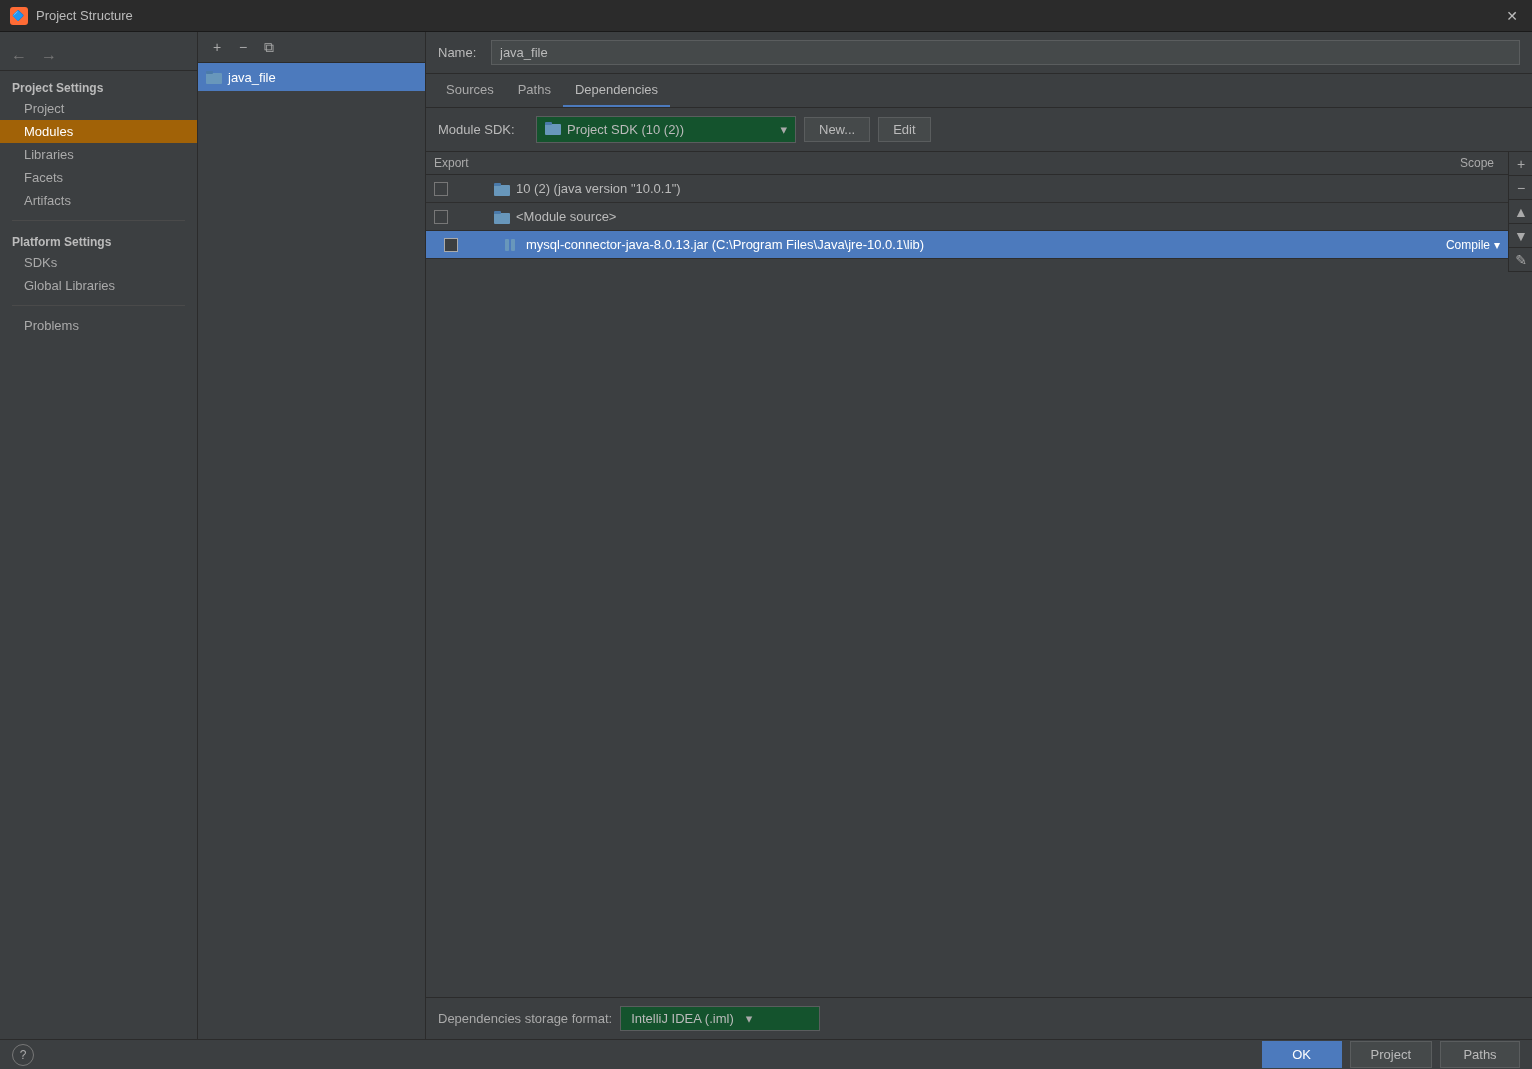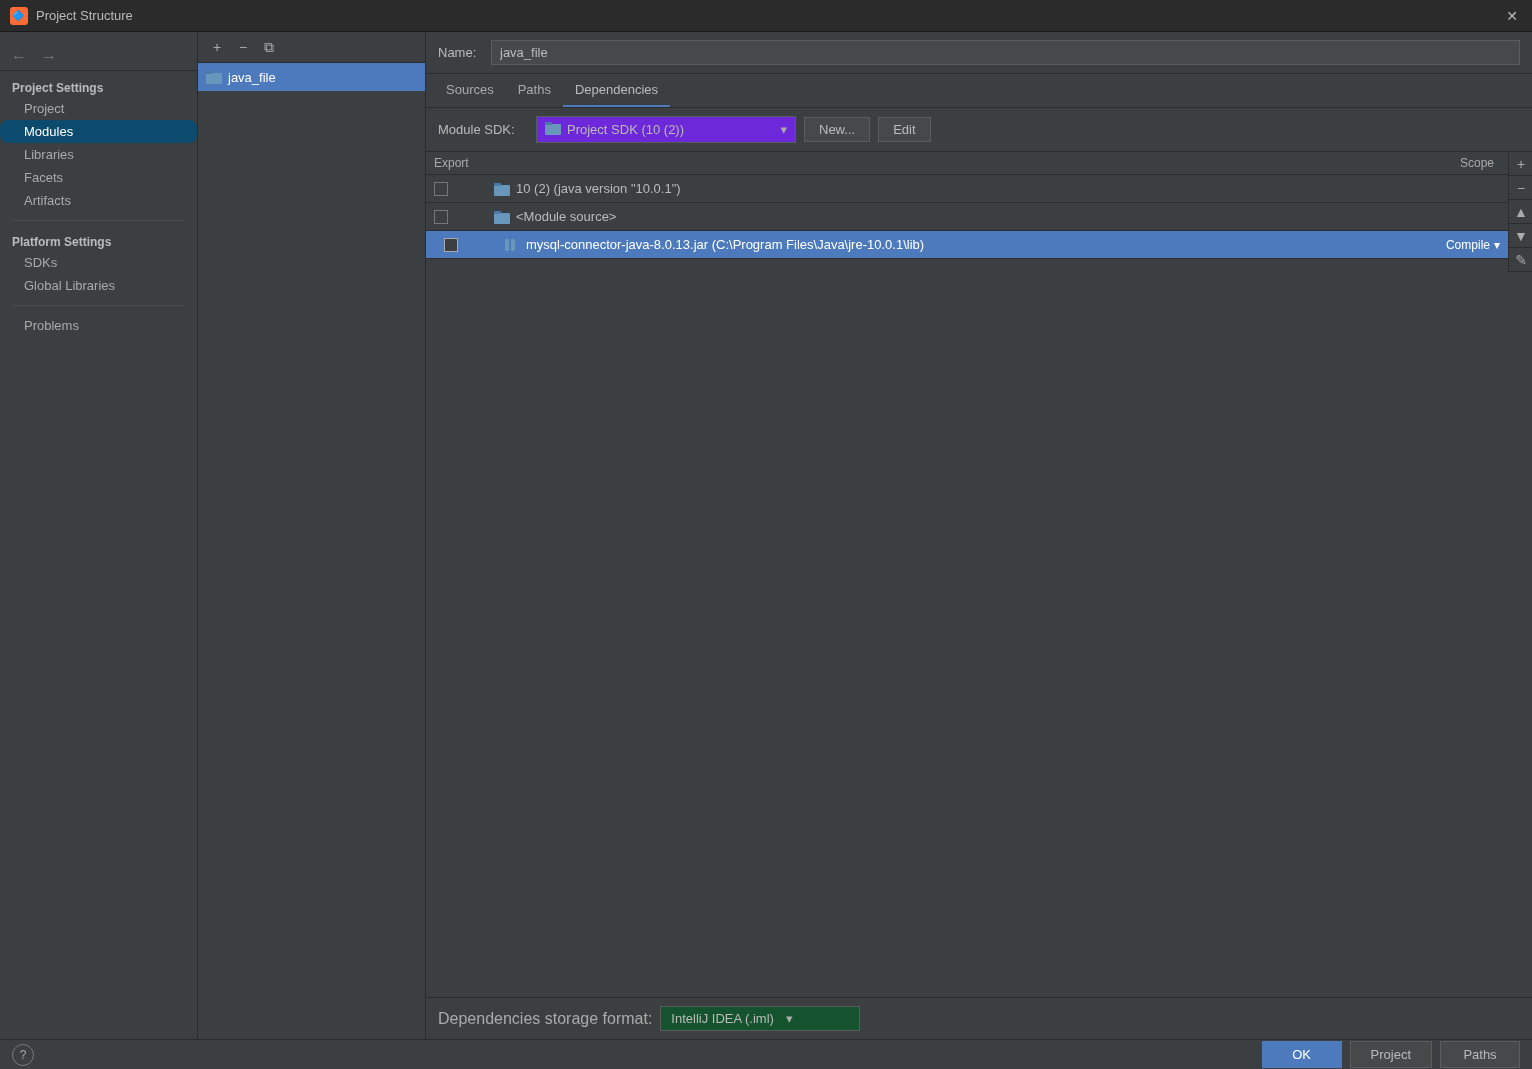--- a/index.html
+++ b/index.html
@@ -94,23 +94,22 @@
       font-size: 12px;
       padding: 6px 12px 2px 12px;
     }
     .sidebar-item {
       padding: 4px 12px 4px 24px;
       cursor: pointer;
       color: #aaaaaa;
       font-size: 13px;
     }
     .sidebar-item.active {
-      background: #0c4a6e;
+      background: #a16207;
       color: white;
-      border-radius: 8px;
     }
     .sidebar-divider {
       height: 1px;
       background: #4a4a4a;
       margin: 8px 12px;
     }
 
     
     .module-tree {
       width: 228px;
@@ -227,21 +226,21 @@
       border-bottom: 1px solid #2b2b2b;
     }
     .sdk-label {
       color: #bbbbbb;
       font-size: 13px;
       min-width: 90px;
     }
     .sdk-dropdown {
       display: flex;
       align-items: center;
-      background: #6d28d9;
+      background: #14532d;
       border: 1px solid #5a5d5e;
       padding: 4px 8px;
       width: 260px;
       cursor: pointer;
       gap: 6px;
     }
     .sdk-dropdown-arrow {
       margin-left: auto;
       color: #aaa;
     }
@@ -368,21 +367,21 @@
     
     .storage-bar {
       display: flex;
       align-items: center;
       padding: 8px 12px;
       gap: 8px;
       border-top: 1px solid #2b2b2b;
     }
     .storage-label {
       color: #aaaaaa;
-      font-size: 16px;
+      font-size: 13px;
     }
     .storage-dropdown {
       display: flex;
       align-items: center;
       background: #14532d;
       border: 1px solid #5a5d5e;
       padding: 4px 10px;
       cursor: pointer;
       gap: 6px;
       min-width: 200px;

